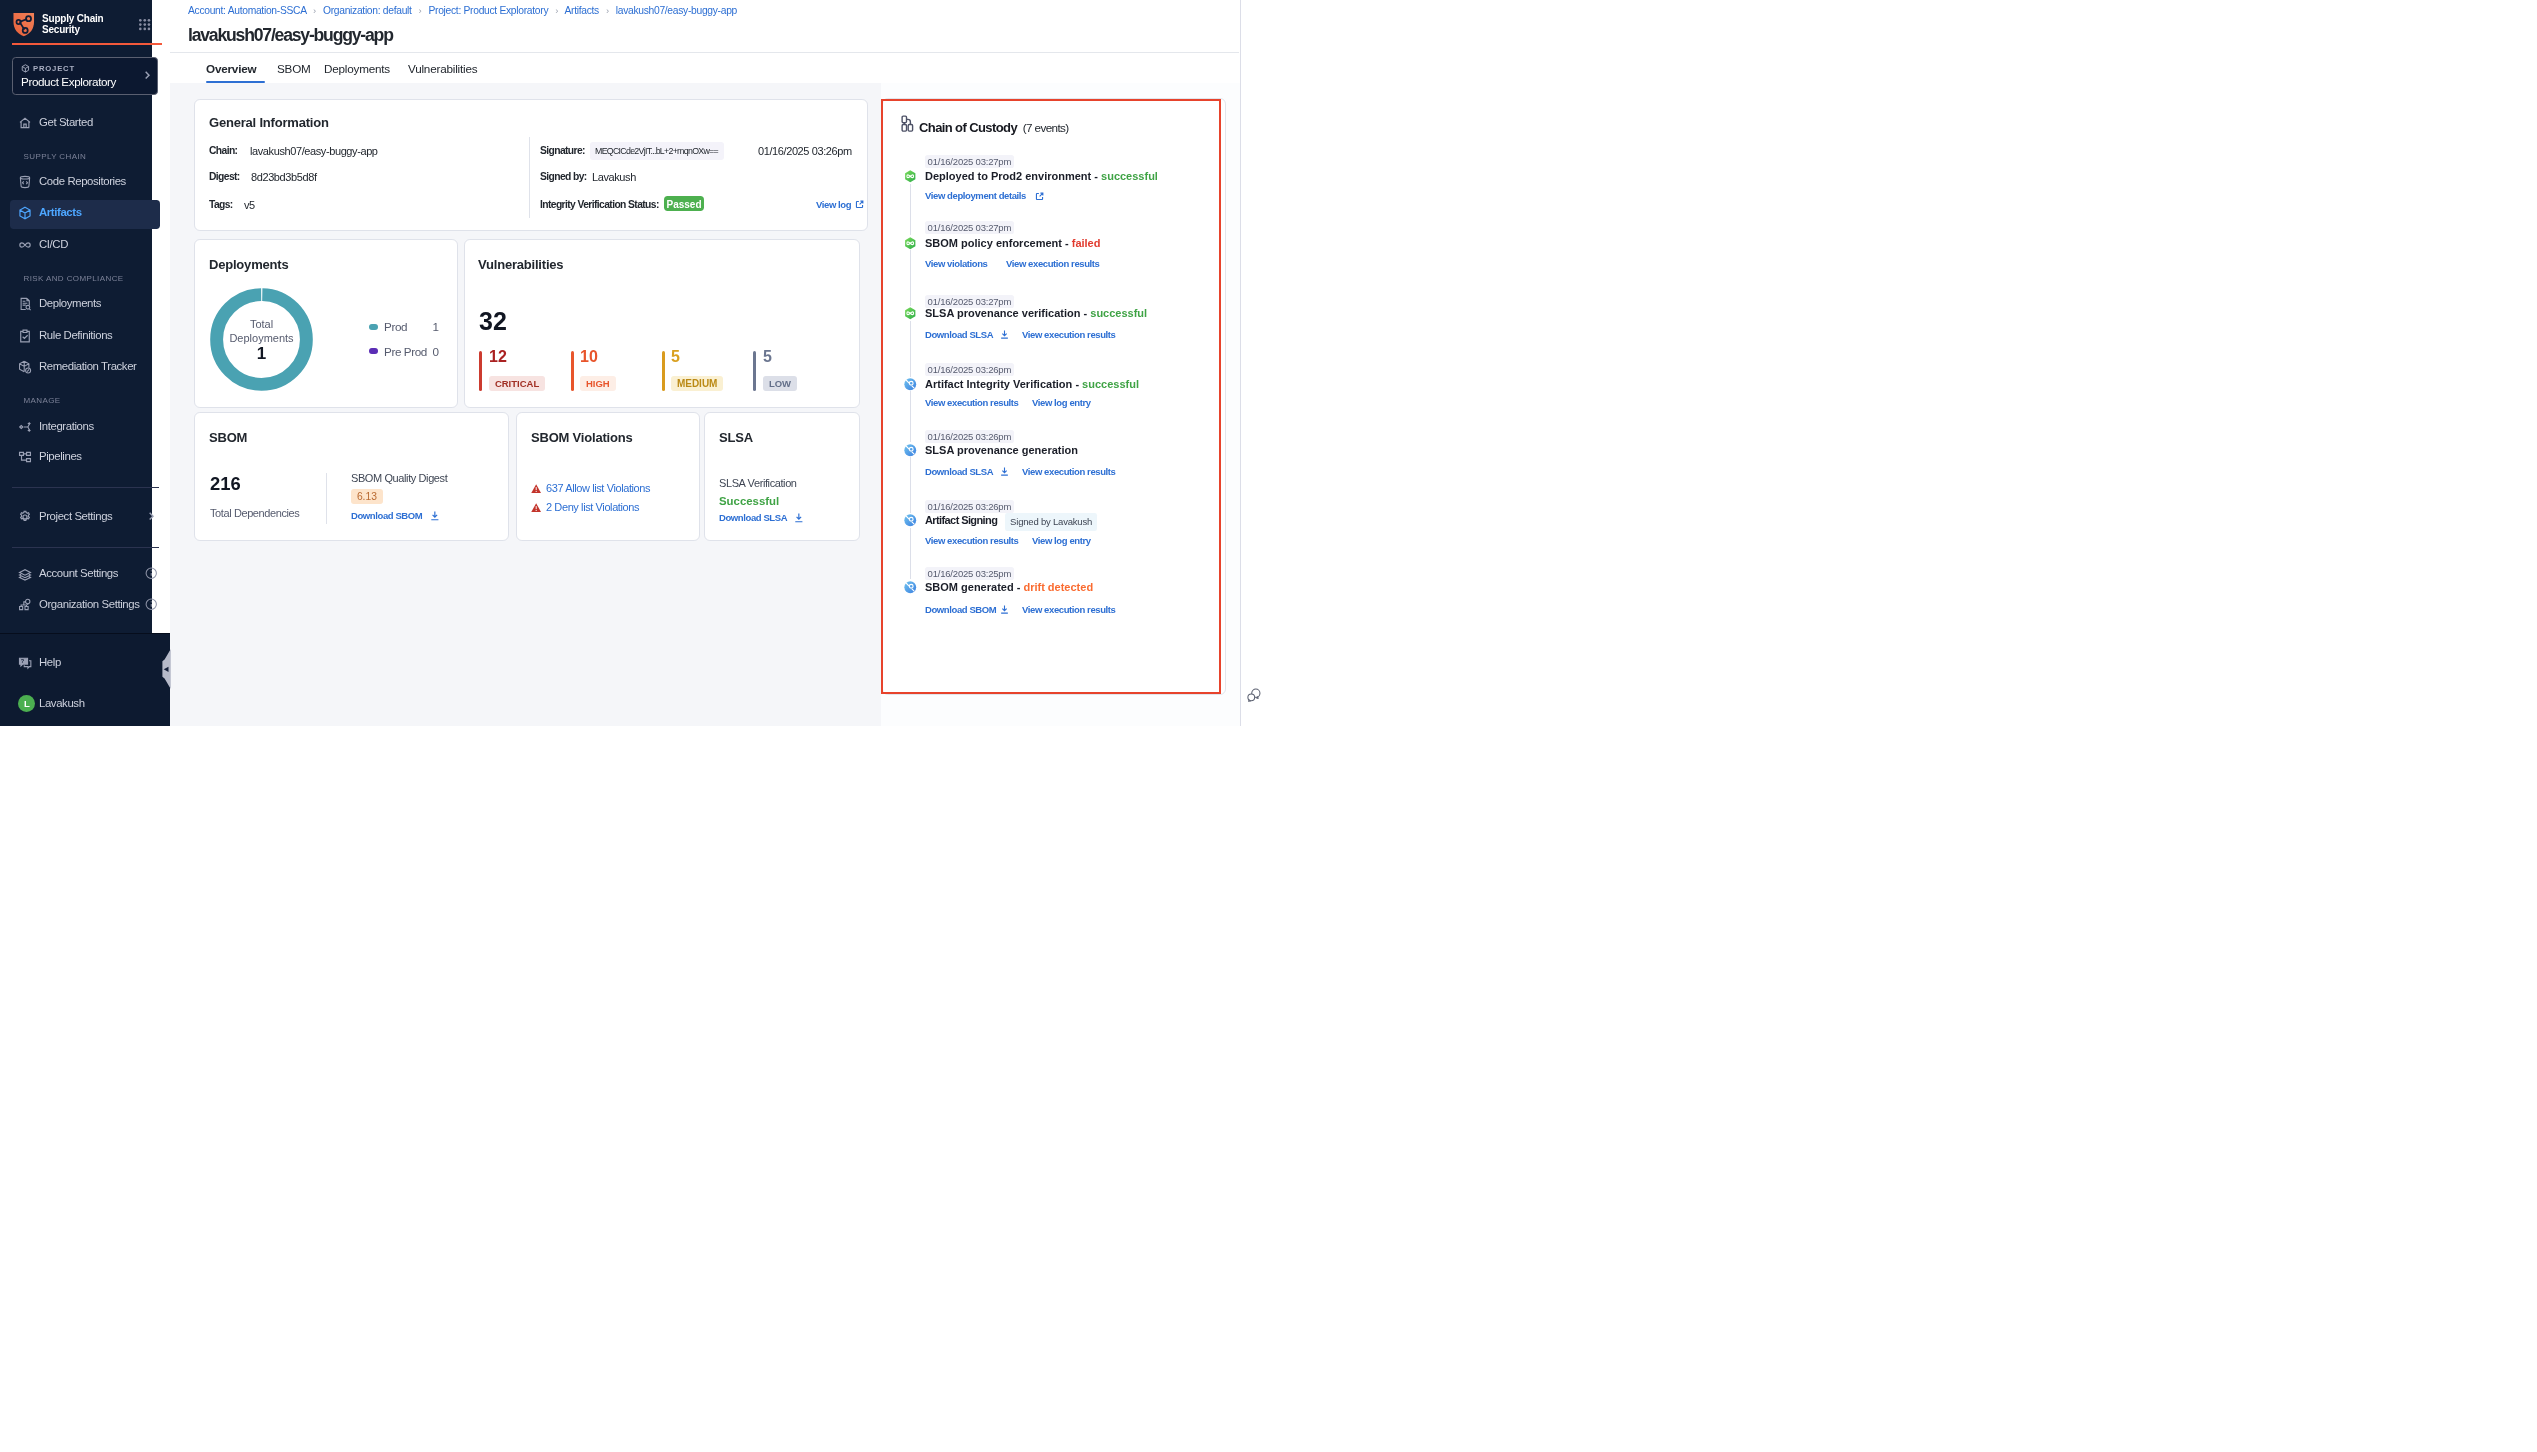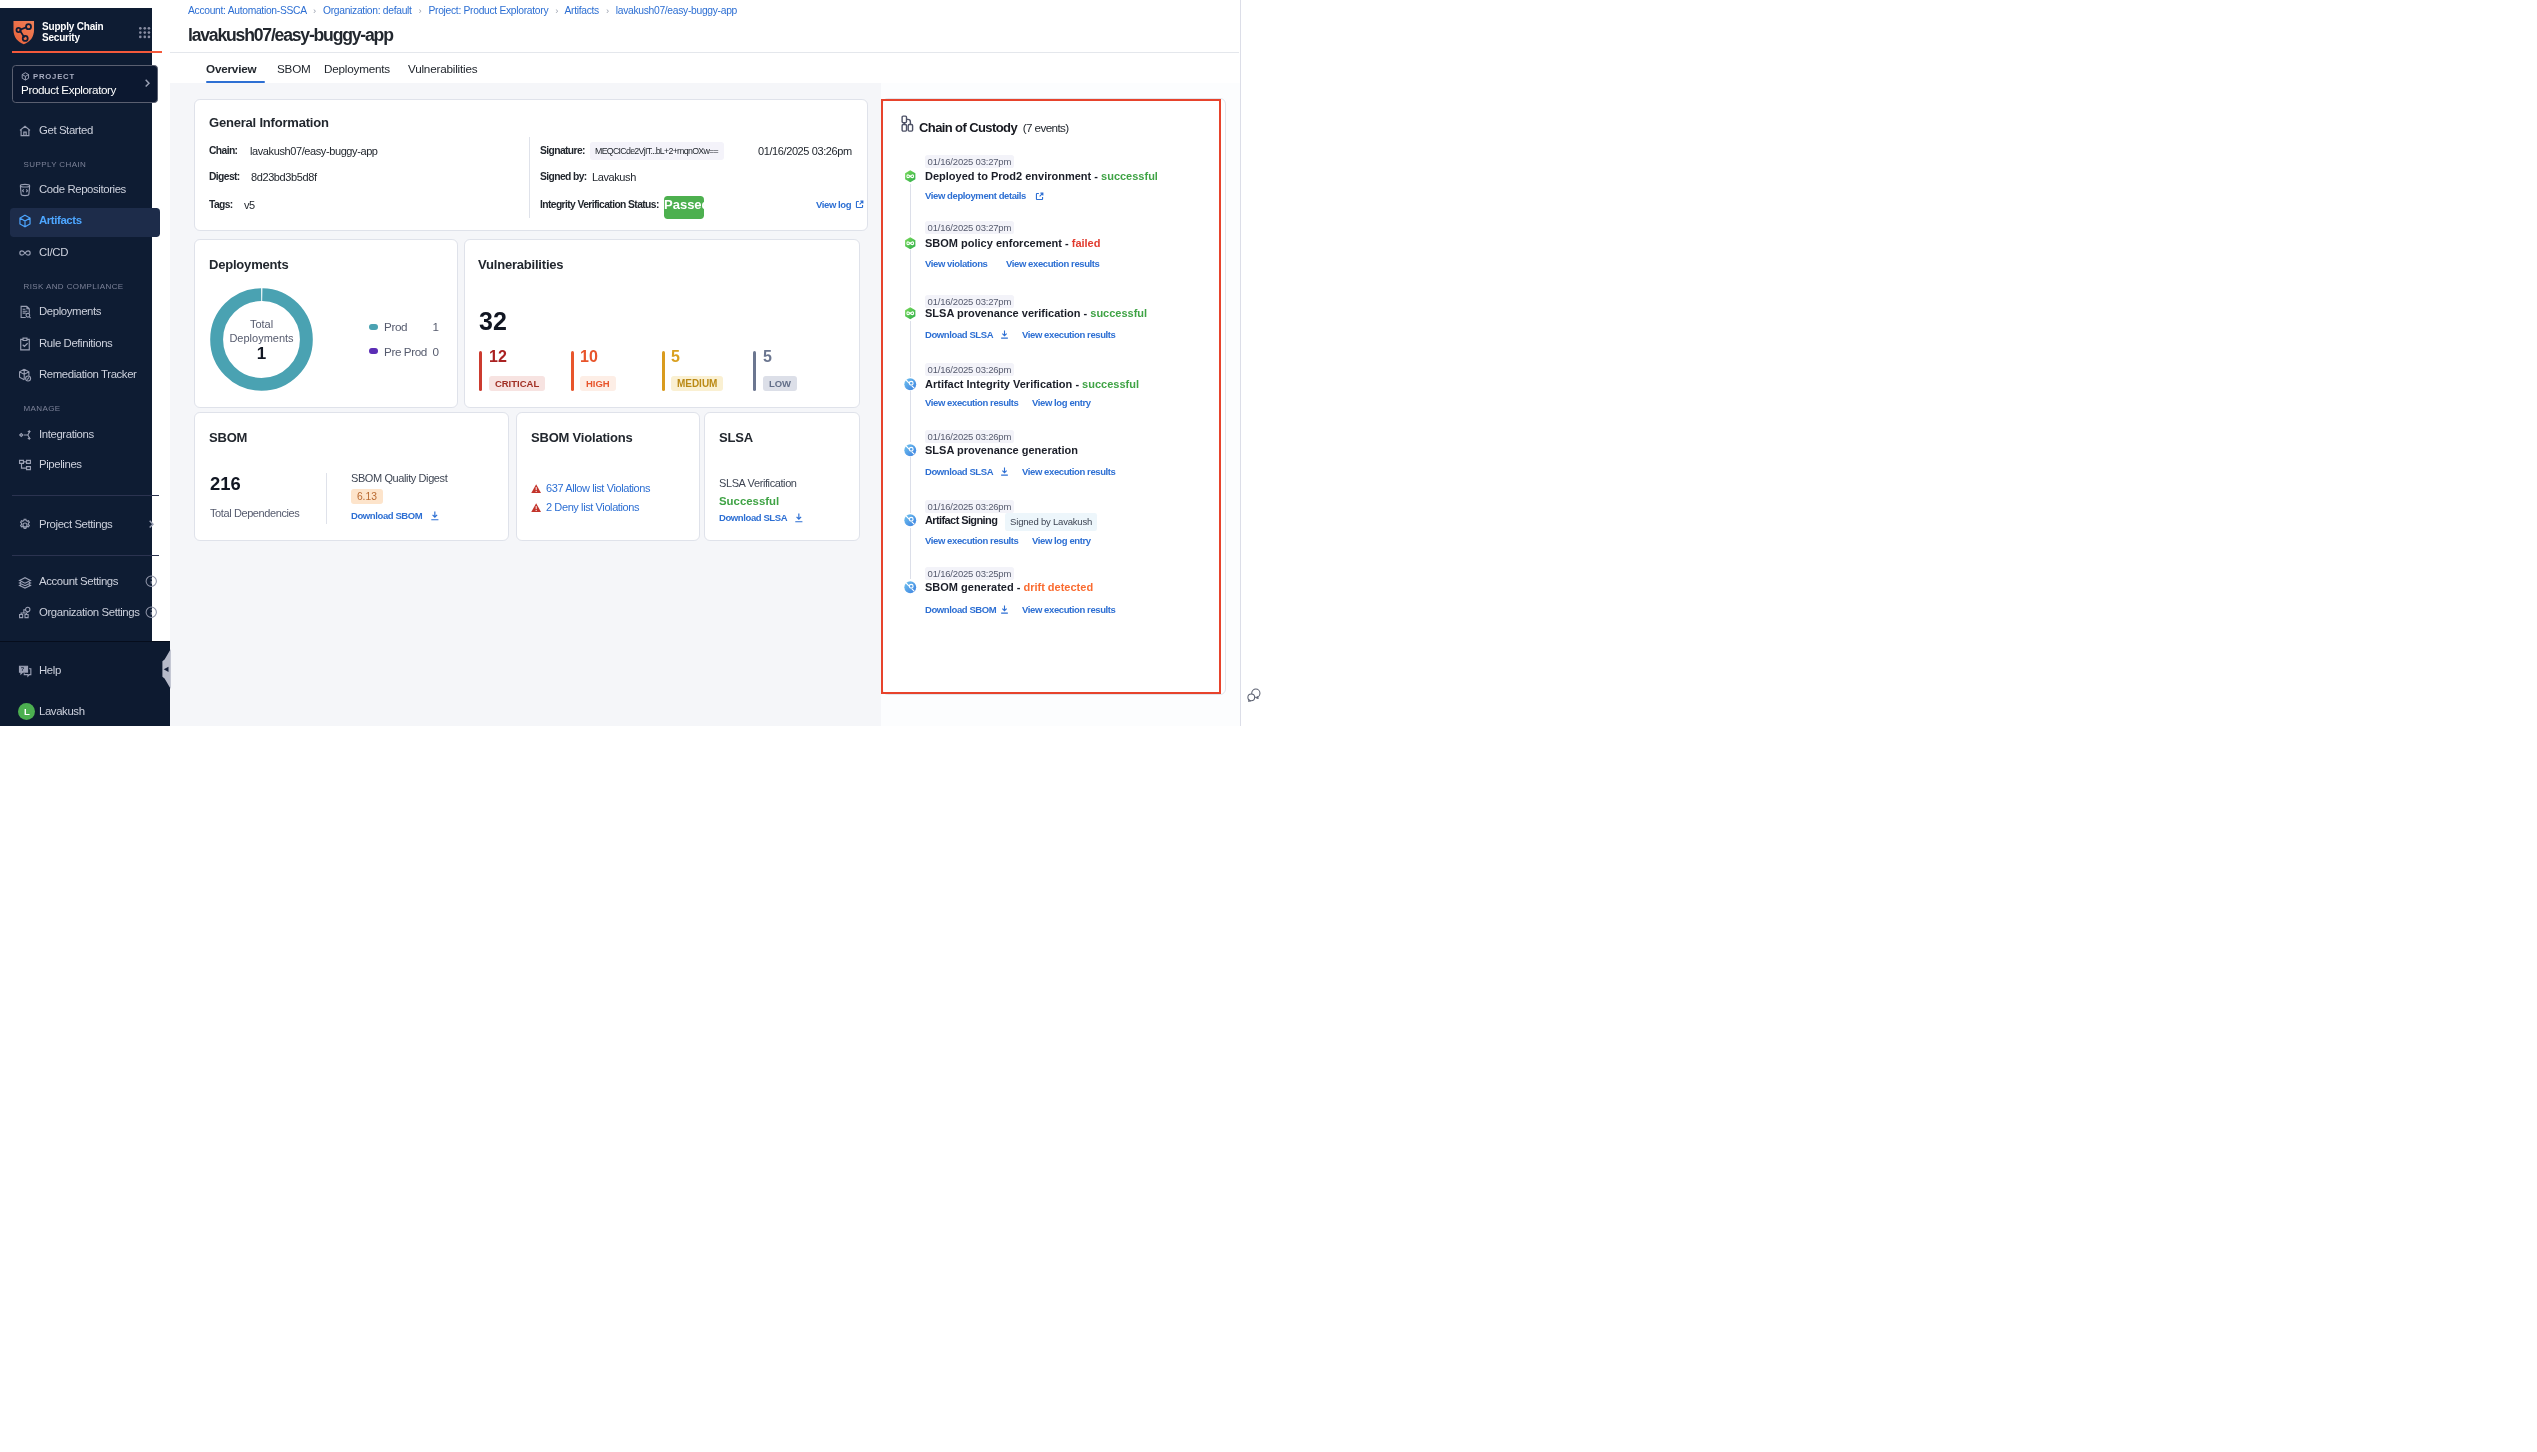--- a/index.html
+++ b/index.html
@@ -1,21 +1,21 @@
 <!DOCTYPE html>
 <html style="font-size:11.7px"><head>
 <meta charset="utf-8">
 <style>
   * { margin:0; padding:0; box-sizing:border-box; }
   html,body { width:1269px; height:726px; overflow:hidden; }
   body { font-family:"Liberation Sans", sans-serif; background:#fff; }
   #app { position:relative; width:1269px; height:726px; }
   .abs { position:absolute; }
   
-  #side { position:absolute; left:0; top:8px; width:152px; height:726px; background:#0e1c33; }
+  #side { position:absolute; left:0; top:0; width:152px; height:726px; background:#0e1c33; }
   #side .item { position:absolute; left:39px; font-size:11.4px; letter-spacing:-0.4px; color:#cdd1dd; white-space:nowrap; }
   #side .hdr { position:absolute; left:23.5px; font-size:8px; letter-spacing:0.4px; color:#7c8298; white-space:nowrap; }
   #side svg.mi { position:absolute; left:17.6px; }
   .sdiv { position:absolute; left:11.7px; width:147px; height:0.7px; background:#2b3350; }
   
   #header { position:absolute; left:170px; top:0; width:1069px; height:83px; background:#fff; }
   .crumb { position:absolute; left:188px; top:5.1px; font-size:10.3px; letter-spacing:-0.3px; color:#2d6fd3; white-space:nowrap; }
   .crumb .sep { color:#9aa0ae; padding:0 4.4px; font-size:9.5px; }
   #title { position:absolute; left:188px; top:25px; font-size:17.6px; letter-spacing:-1.2px; font-weight:bold; color:#22272e; }
   #hdiv { position:absolute; left:170px; top:52px; width:1069px; height:0.7px; background:#e4e7ec; }
@@ -220,21 +220,21 @@
 <div class="lbl" style="left:209px;top:199px">Tags:</div>
 <div class="val" style="left:244px;top:199px">v5</div>
 <div class="abs" style="left:529px;top:137px;width:0.7px;height:81px;background:#dfe2ea"></div>
 <div class="lbl" style="left:540px;top:145px">Signature:</div>
 <div class="abs" style="left:590px;top:142px;width:134px;height:17.6px;background:#f4f3fa;border-radius:2.9px"></div>
 <div class="val" style="left:595px;top:146px;font-size:8.8px;letter-spacing:-0.7px">MEQCICde2VjIT...bL+2+mqnOXw==</div>
 <div class="val" style="left:758px;top:145px">01/16/2025 03:26pm</div>
 <div class="lbl" style="left:540px;top:171px">Signed by:</div>
 <div class="val" style="left:592px;top:171px">Lavakush</div>
 <div class="lbl" style="left:540px;top:199px">Integrity Verification Status:</div>
-<div class="abs" style="left:664px;top:196px;width:40px;height:23px;background:#4db04f;border-radius:3.7px;color:#fff;font-weight:bold;font-size:13px;text-align:center;line-height:17px">Passed</div>
+<div class="abs" style="left:664px;top:196px;width:40px;height:15px;background:#4db04f;border-radius:3.7px;color:#fff;font-weight:bold;font-size:10px;text-align:center;line-height:17px">Passed</div>
 <div class="link" style="left:816px;top:199px">View log</div>
 <svg class="abs" style="left:854px;top:199px" width="11" height="11" viewBox="0 0 18 18" fill="none" stroke="#2d6fd3" stroke-width="1.8">
       <path d="M8 4 H4.8 C4.3 4 4 4.3 4 4.8 V13.2 C4 13.7 4.3 14 4.8 14 H13.2 C13.7 14 14 13.7 14 13.2 V10 M10.5 3.5 H14.5 V7.5 M14.2 3.8 L9.2 8.8"></path>
     </svg>
 
 <div class="card" style="left:194px;top:239px;width:264px;height:169px"></div>
 <div class="ct" style="left:209px;top:257px">Deployments</div>
 <svg class="abs" style="left:210px;top:288px" width="103" height="103" viewBox="0 0 140 140">
   <circle cx="70" cy="70" r="61" fill="none" stroke="#4aa2b2" stroke-width="17.5" stroke-dasharray="381.1 2.2" stroke-dashoffset="-1.1" transform="rotate(-90 70 70)"></circle>
 </svg>

